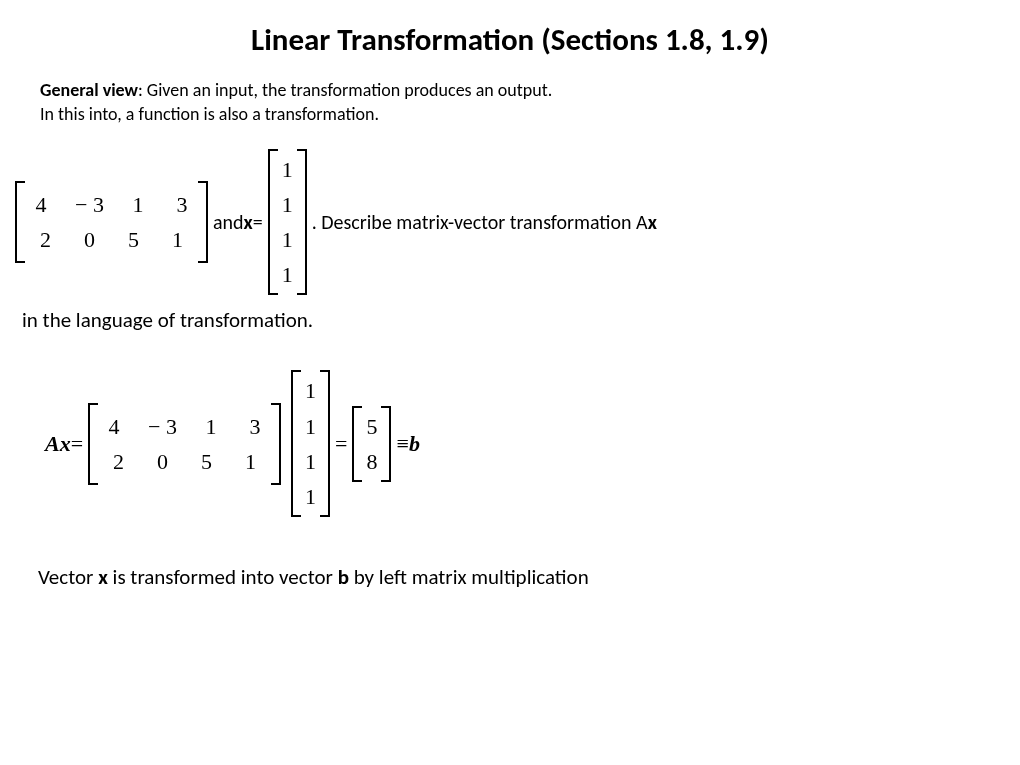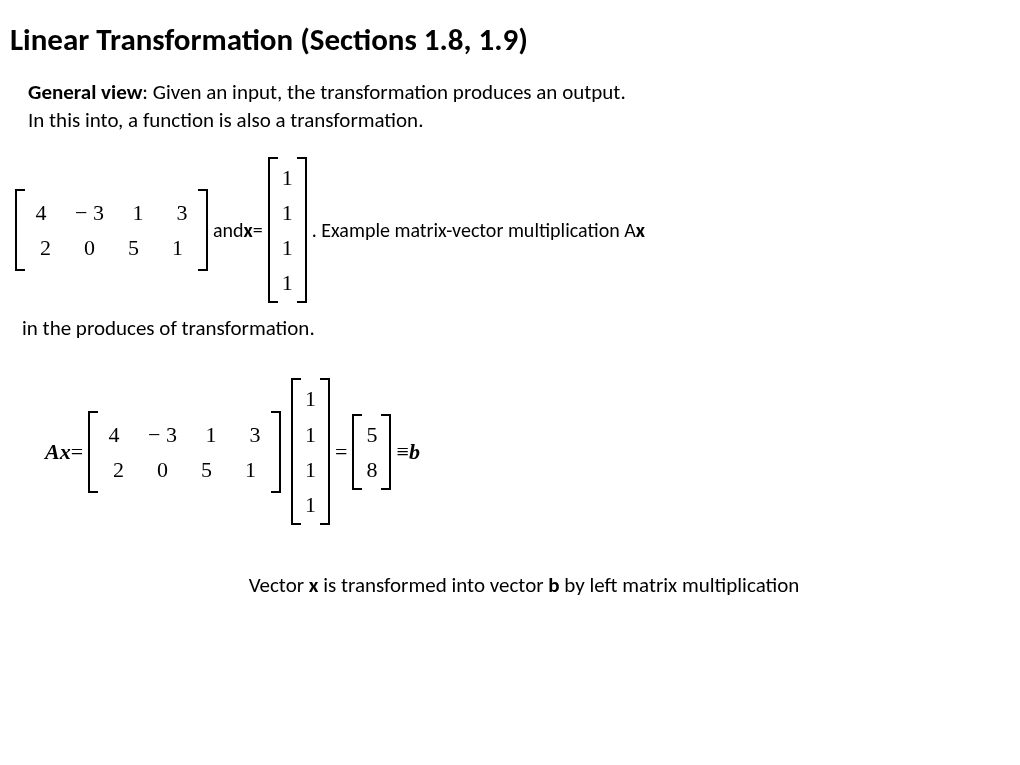--- a/index.html
+++ b/index.html
@@ -10,29 +10,29 @@
     body {
       width: 1020px;
       height: 765px;
       background: white;
       font-family: Calibri, Arial, sans-serif;
       color: black;
       padding: 20px 10px;
       font-size: 20px;
     }
     .title {
-      text-align: left;
+      text-align: center;
       font-weight: bold;
       font-size: 31px;
       margin-bottom: 20px;
     }
     .para1 {
-      margin-left: 18px;
+      margin-left: 30px;
       line-height: 1.35;
-      font-size: 21px;
+      font-size: 18px;
       margin-bottom: 20px;
     }
     .bold {
       font-weight: bold;
     }
     .example-row {
       display: flex;
       align-items: center;
       font-size: 20px;
       margin-bottom: 10px;
@@ -109,21 +109,20 @@
       font-size: 22px;
       margin-bottom: 45px;
     }
     .italic-bold {
       font-style: italic;
       font-weight: bold;
     }
     .conclusion {
       margin-left: 28px;
       font-size: 21px;
-      text-align: center;
     }
   </style>
 </head>
 <body>
 
 <div class="title">Linear Transformation (Sections 1.8, 1.9)</div>
 
 <div class="para1">
   <span class="bold">General view</span><span>: Given an input, the transformation produces an output.</span><br>
   <span>In this into, a function is also a transformation.</span>
@@ -162,25 +161,25 @@
         </span>
       <span class="row">
           <span>1</span>
         </span>
       <span class="row">
           <span>1</span>
         </span>
     </span>
     <span class="bracket-right"></span>
   </span>
-  <span> . Example matrix-vector multiplication A</span>
+  <span> . Describe matrix-vector transformation A</span>
     <span class="bold">x</span>
 </div>
 
-<div class="lang-row"> in the produces of transformation.</div>
+<div class="lang-row"> in the language of transformation.</div>
 
 <div class="eq-row">
   <span class="italic-bold">A</span>
     <span class="italic-bold">x</span>
   <span> = </span>
   <span class="matrix wide">
     <span class="bracket-left"></span>
     <span class="cells">
       <span class="row">
         <span>4</span>

